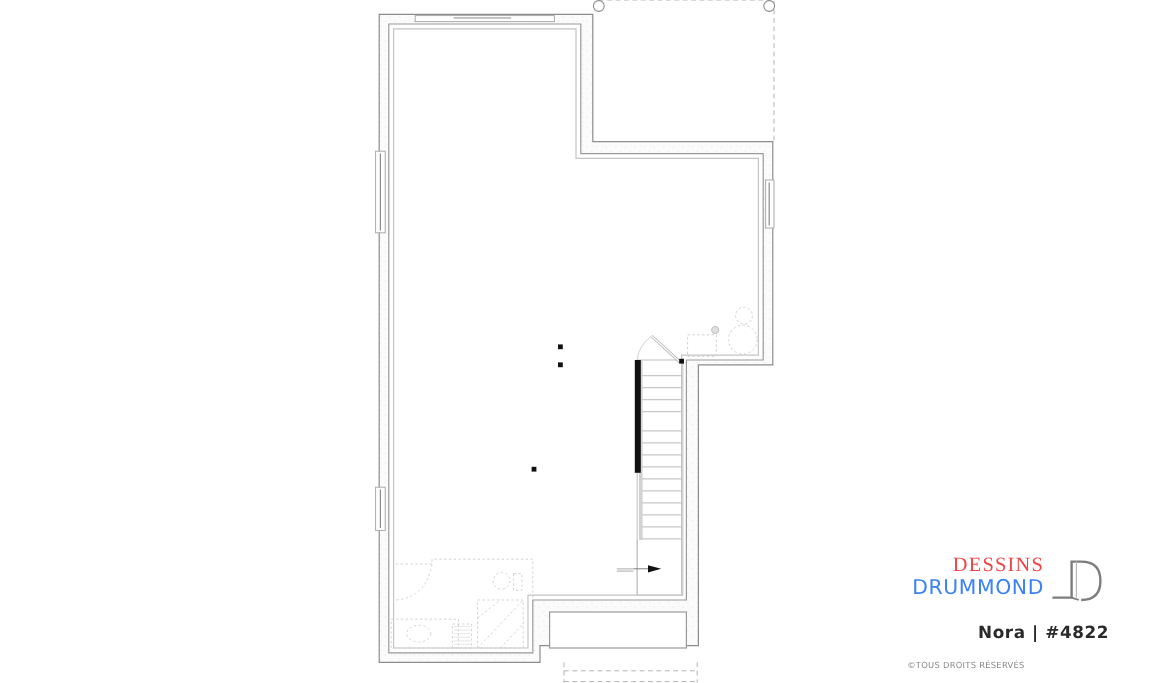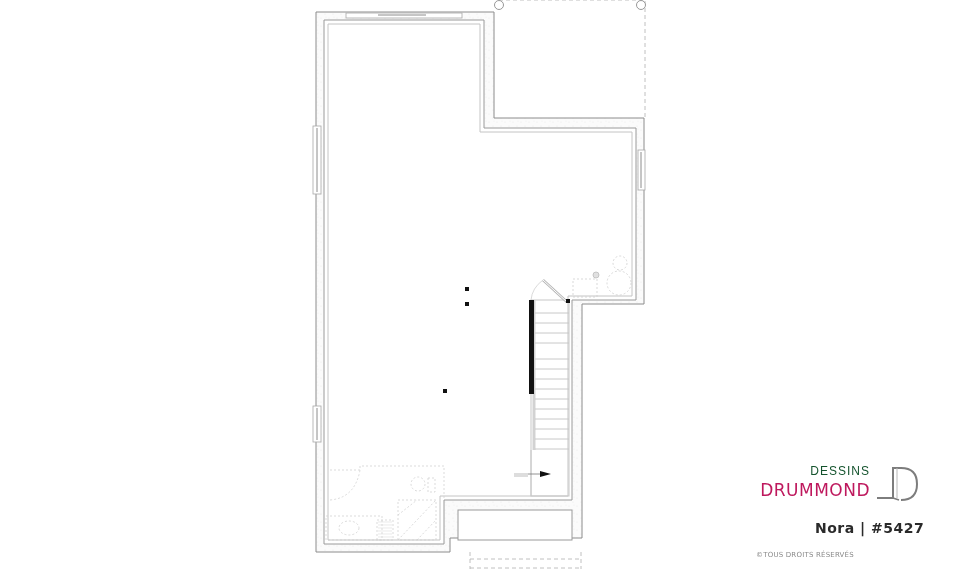--- a/index.html
+++ b/index.html
@@ -1,20 +1,20 @@
 <!DOCTYPE html>
 <html><head>
 <meta charset="utf-8">
 <style>
   html, body { margin: 0; padding: 0; background: #ffffff; }
   body { width: 960px; height: 569px; position: relative; overflow: hidden; font-family: "Liberation Sans", sans-serif; }
   #plan { position: absolute; left: 0; top: 0; width: 960px; height: 569px; }
   .logo { position: absolute; left: 752px; top: 462px; width: 180px; height: 80px; }
-  .logo .brand1 { position: absolute; right: 62px; top: 0px; font-family: Liberation Sans, sans-serif; font-size: 12px; letter-spacing: 1px; color: #14532d; font-weight: normal; line-height: 18px; }
-  .logo .brand2 { position: absolute; right: 62px; top: 19px; font-family: "DejaVu Sans", sans-serif; font-size: 17px; letter-spacing: 0.5px; color: #be185d; line-height: 18px; }
+  .logo .brand1 { position: absolute; right: 62px; top: 0px; font-family: Liberation Serif, serif; font-size: 17px; letter-spacing: 1px; color: #ef4444; font-weight: normal; line-height: 18px; }
+  .logo .brand2 { position: absolute; right: 62px; top: 19px; font-family: "DejaVu Sans", sans-serif; font-size: 17px; letter-spacing: 0.5px; color: #3b82f6; line-height: 18px; }
   .logo .rights { position: absolute; left: 4px; top: 41px; font-size: 7px; color: #8a8a8a; letter-spacing: 0.2px; font-family: "DejaVu Sans", sans-serif; margin-top: 48px; }
   .logo .mark { position: absolute; left: 123px; top: 2px; }
   .plan-name { position: absolute; left: 815px; top: 520px; font-family: "DejaVu Sans", sans-serif; font-size: 14px; color: #2a2a2a; font-weight: bold; letter-spacing: 0.5px; }
 </style>
 </head>
 <body>
 
 <svg id="plan" viewBox="0 0 960 569" xmlns="http://www.w3.org/2000/svg">
   <defs>
     <pattern id="speckle" width="8" height="8" patternUnits="userSpaceOnUse">
@@ -143,13 +143,13 @@
   <div class="brand1">DESSINS</div>
   <div class="brand2">DRUMMOND</div>
   <div class="rights">©TOUS DROITS RÉSERVÉS</div>
   <svg class="mark" width="46" height="40" viewBox="0 0 46 40">
     <path d="M2,34 L18,34 L18,4 L26,4 Q42,4 42,20 Q42,36 26,36" fill="none" stroke="#7d7d7d" stroke-width="2"></path>
     <path d="M22,4 L22,34" stroke="#b8b8b8" stroke-width="1"></path>
     <path d="M18,34 L24,36" stroke="#7d7d7d" stroke-width="1.5"></path>
   </svg>
 </div>
 
-<div class="plan-name">Nora | #5427</div>
+<div class="plan-name">Nora | #4822</div>
 
 </body></html>

